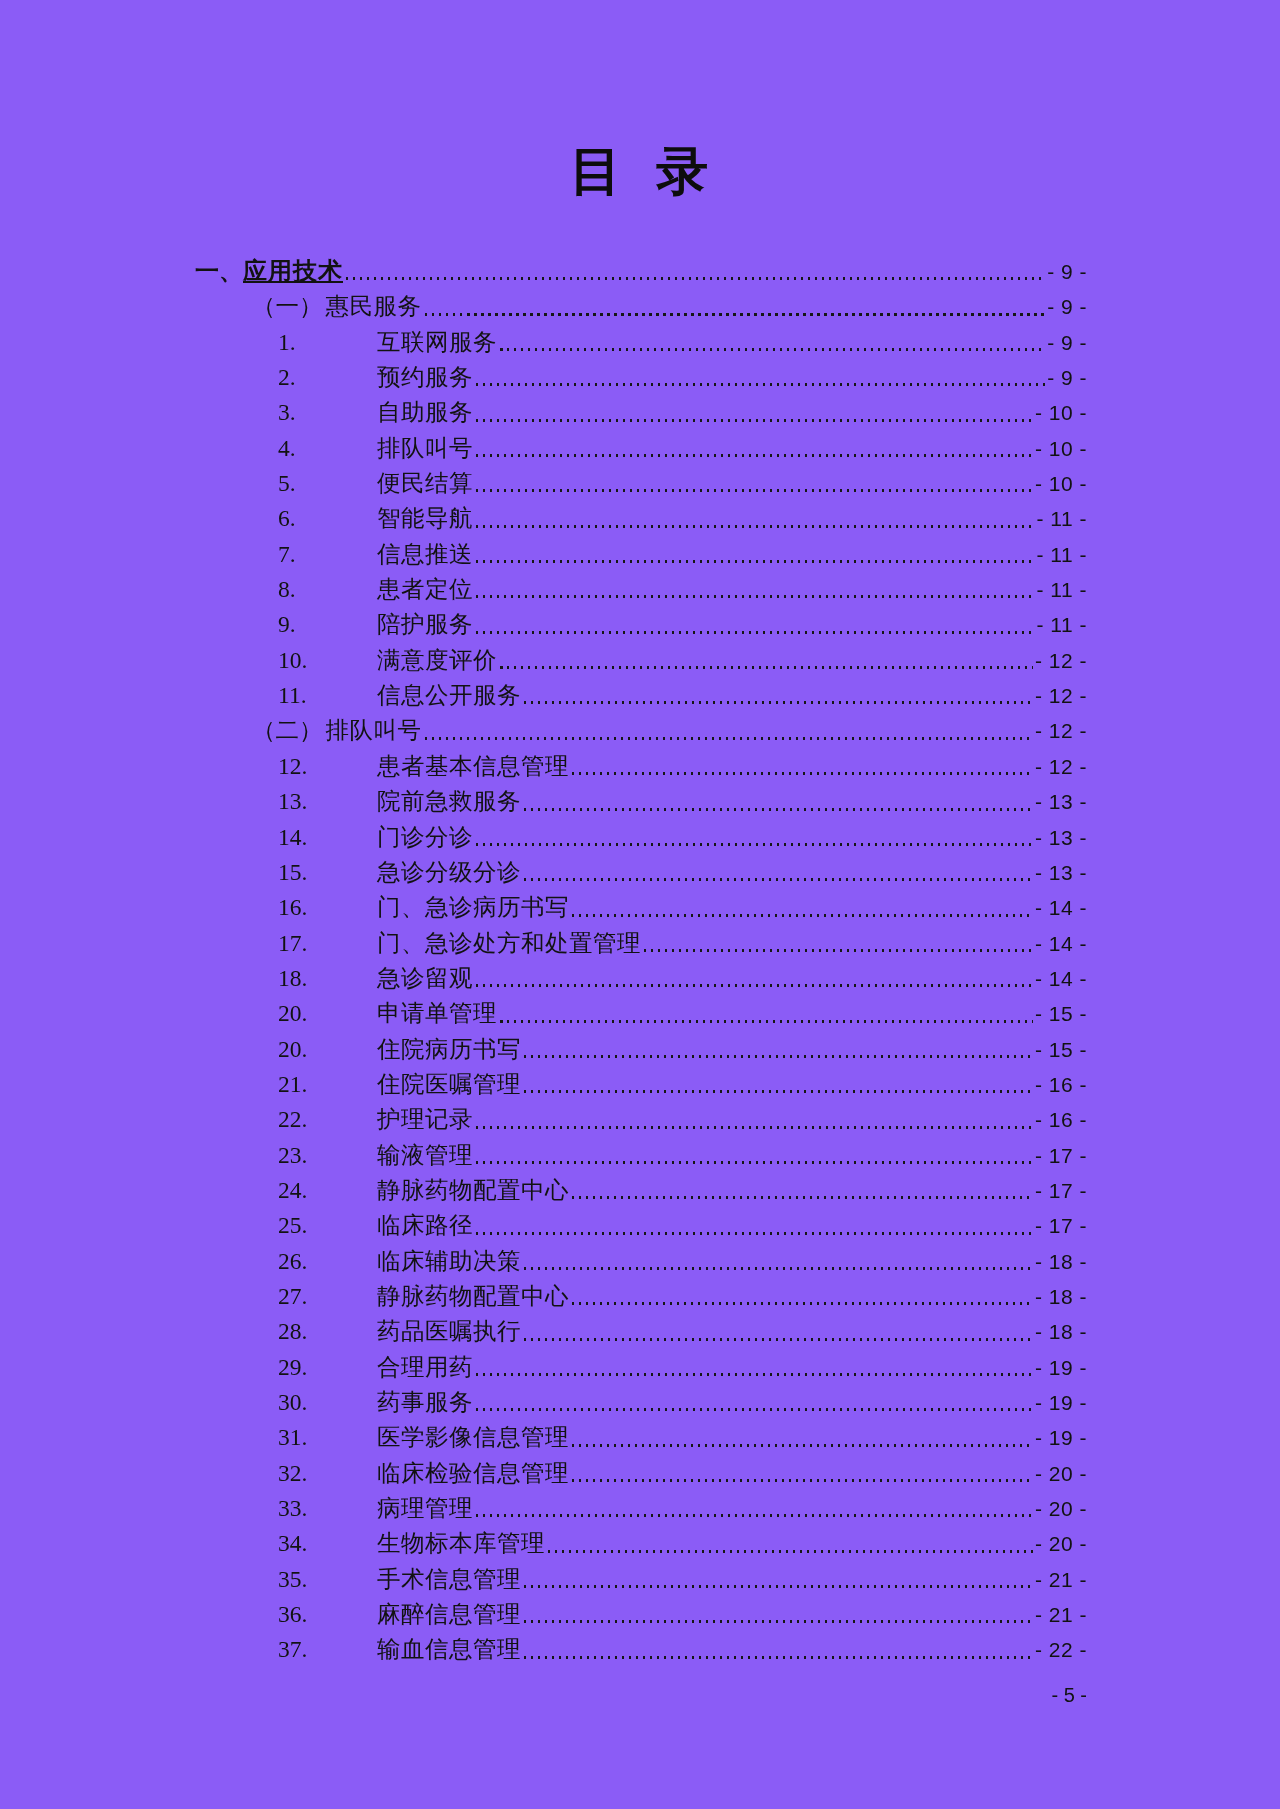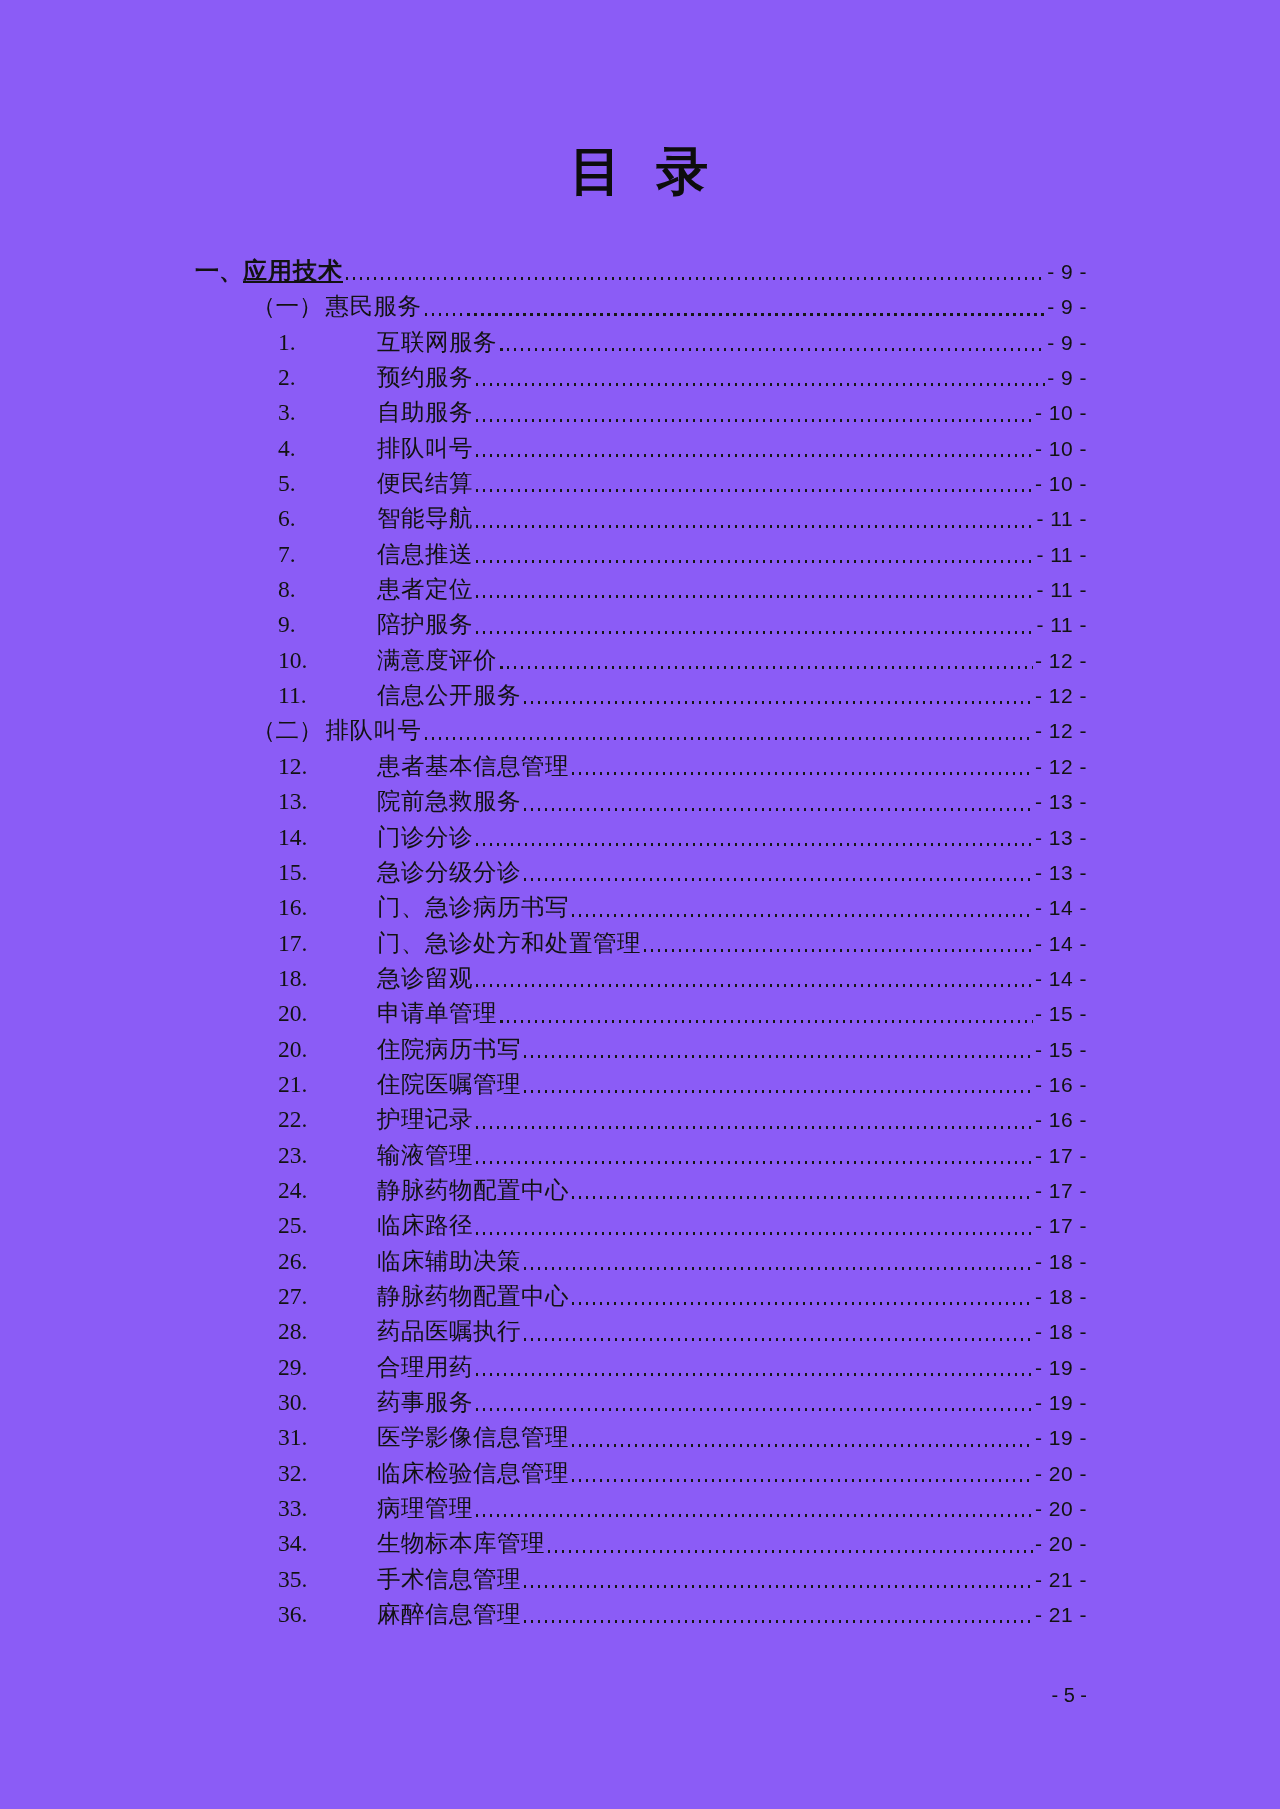--- a/index.html
+++ b/index.html
@@ -347,17 +347,23 @@
     <span class="pagenum">- 21 -</span>
   </div>
 
   <div class="toc-row l3">
     <span class="num">36.</span>
     <span class="entry-title">麻醉信息管理</span>
     <span class="dots"></span>
     <span class="pagenum">- 21 -</span>
   </div>
 
+  <div class="toc-row l3">
+    <span class="num">37.</span>
+    <span class="entry-title">输血信息管理</span>
+    <span class="dots"></span>
+    <span class="pagenum">- 22 -</span>
+  </div>
 </div>
 
   <div class="footer-pagenum">- 5 -</div>
 
 </div>
 
 </body></html>

